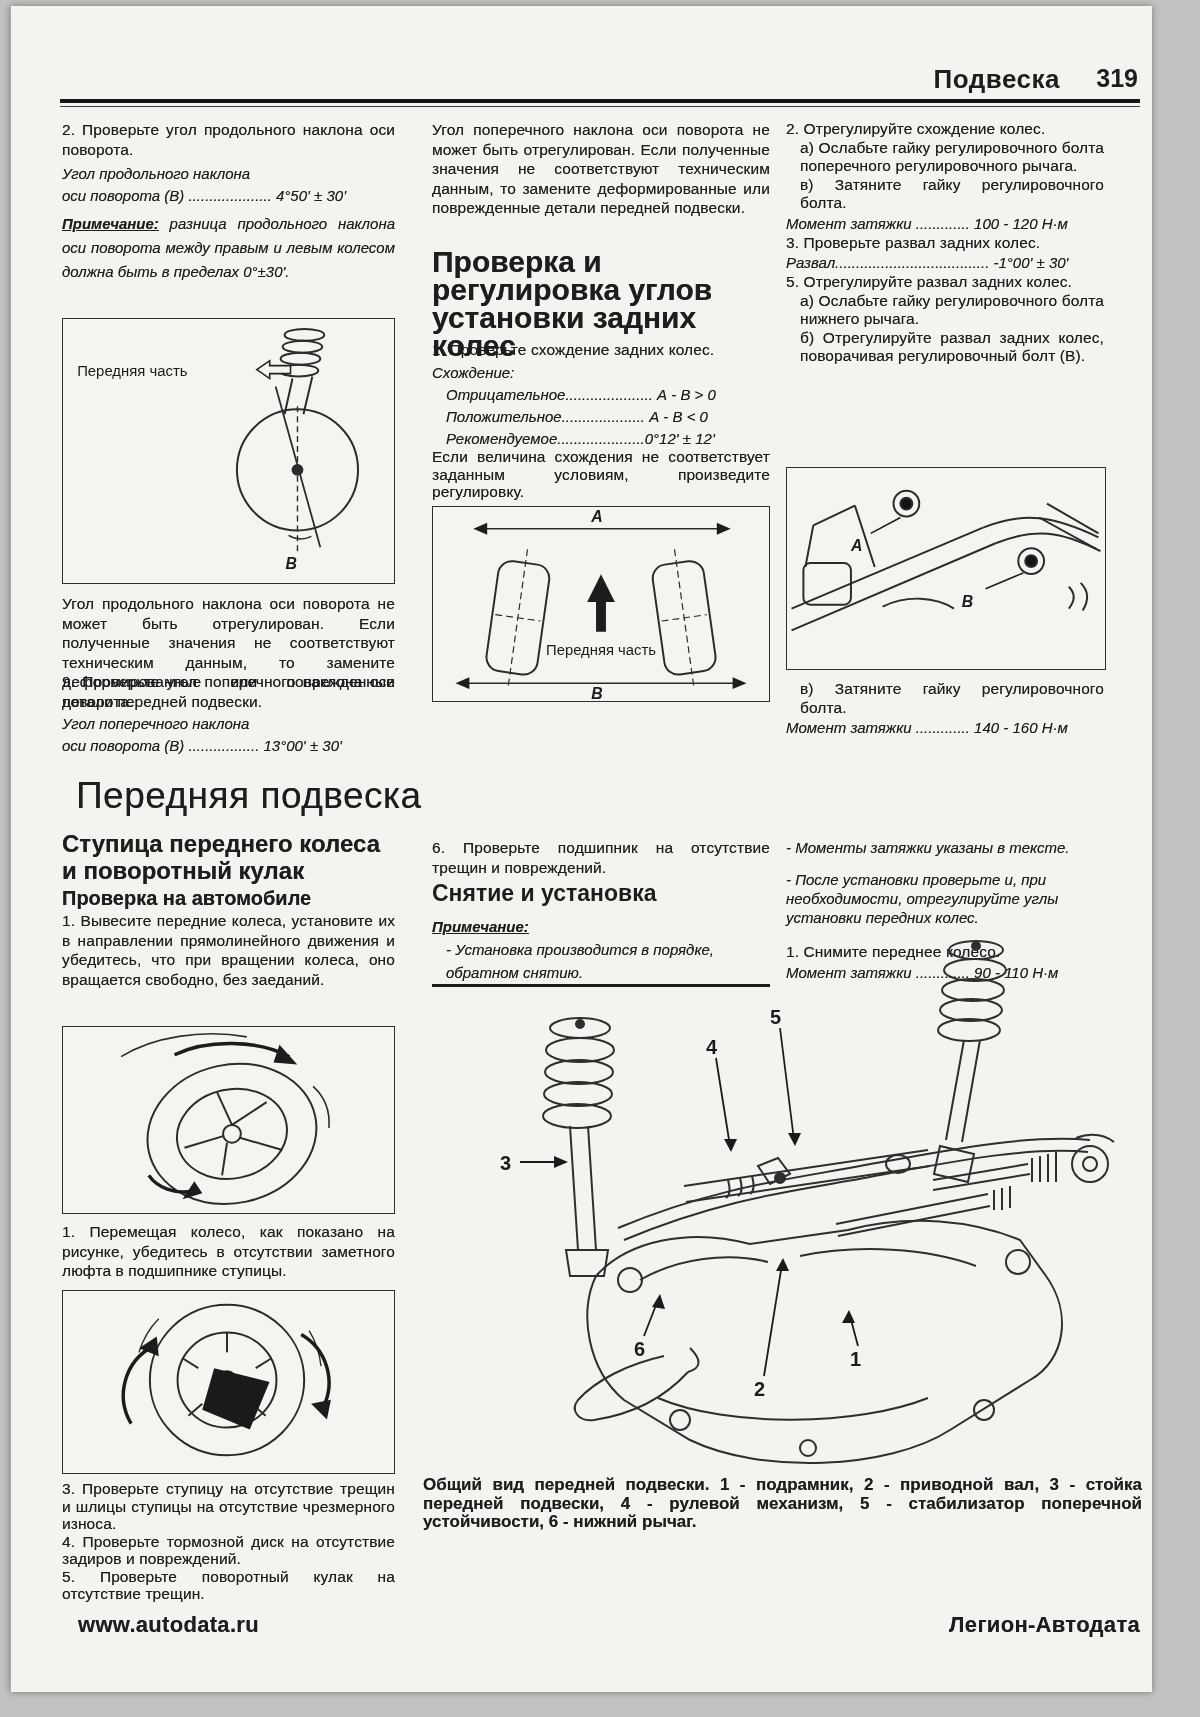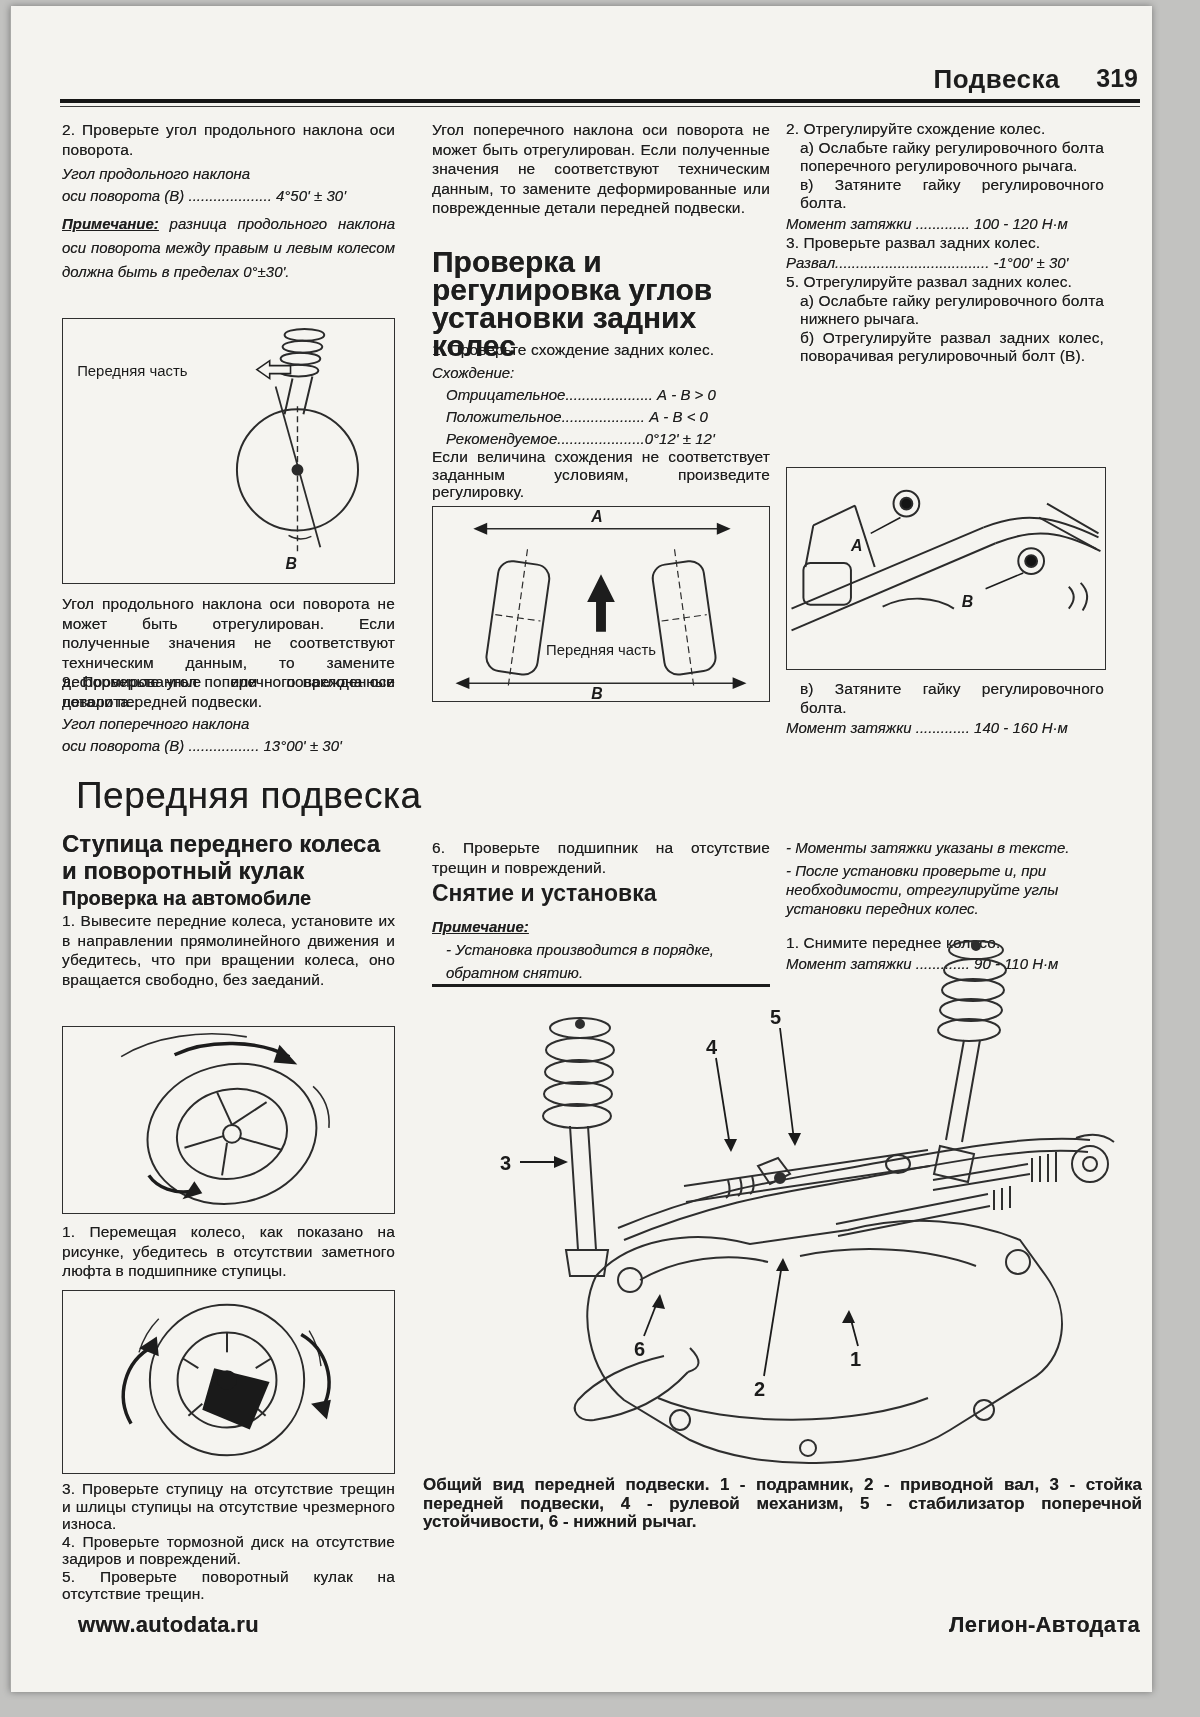--- a/index.html
+++ b/index.html
@@ -242,21 +242,21 @@
 <div class="abs txt" style="left:432px;top:838px;width:338px">6. Проверьте подшипник на отсутствие трещин и повреждений.</div>
 <div class="abs" style="left:432px;top:880px;width:338px;font-size:23px;font-weight:bold">Снятие и установка</div>
 <div class="abs spec" style="left:432px;top:915px;width:338px;line-height:23px">
   <div class="ul b">Примечание:</div>
   <div class="sub">- Установка производится в порядке, обратном снятию.</div>
 </div>
 <div class="abs sep" style="left:432px;top:984px;width:338px"></div>
 
 <div class="abs" style="left:786px;top:838px;width:318px">
   <div class="spec" style="line-height:19px">- Моменты затяжки указаны в тексте.</div>
-  <div class="spec" style="line-height:19px;margin-top:4px">- После установки проверьте и, при необходимости, отрегулируйте углы установки передних колес.</div>
+  <div class="spec" style="line-height:19px;margin-top:13px">- После установки проверьте и, при необходимости, отрегулируйте углы установки передних колес.</div>
   <div class="txt" style="margin-top:16px;line-height:18.5px">1. Снимите переднее колесо.</div>
   <div class="spec" style="line-height:21px">Момент затяжки ............. 90 - 110 Н·м</div>
 </div>
 
 <div class="abs" style="left:428px;top:928px;width:714px;height:612px">
   <svg viewBox="0 0 714 612">
     <g stroke="#2e2e2e" stroke-width="2" fill="none">
 
       <ellipse cx="548" cy="22" rx="27" ry="9"></ellipse>
       <circle cx="548" cy="18" r="4" fill="#2e2e2e"></circle>

